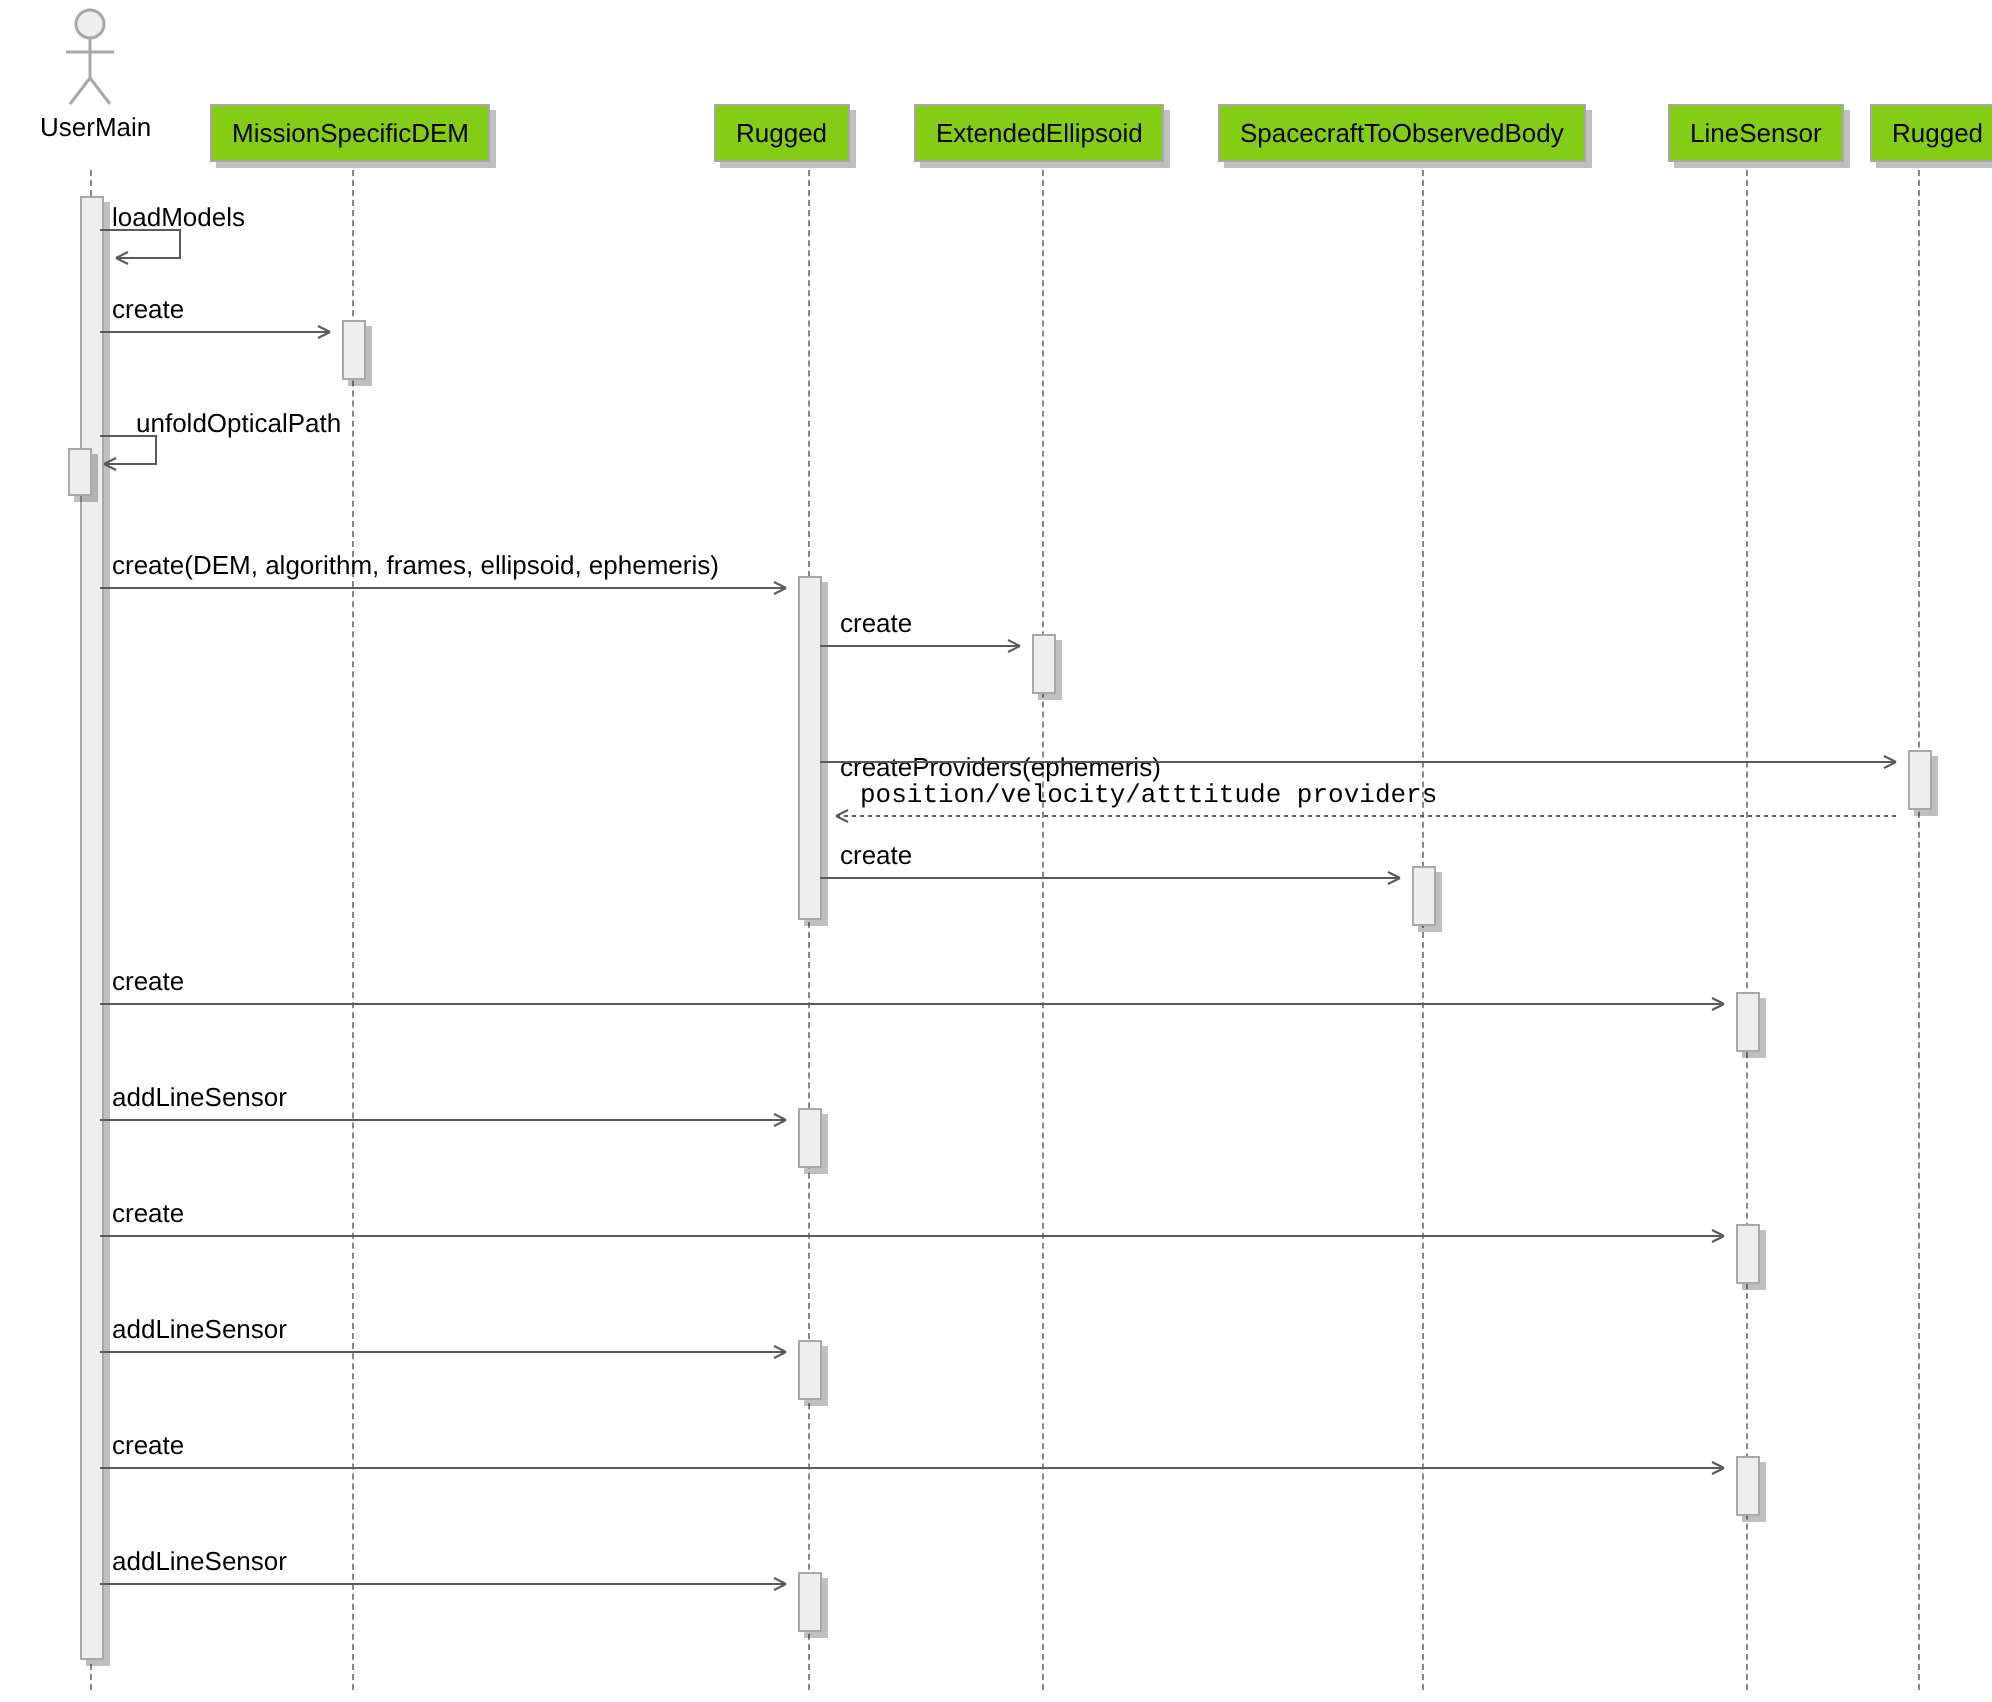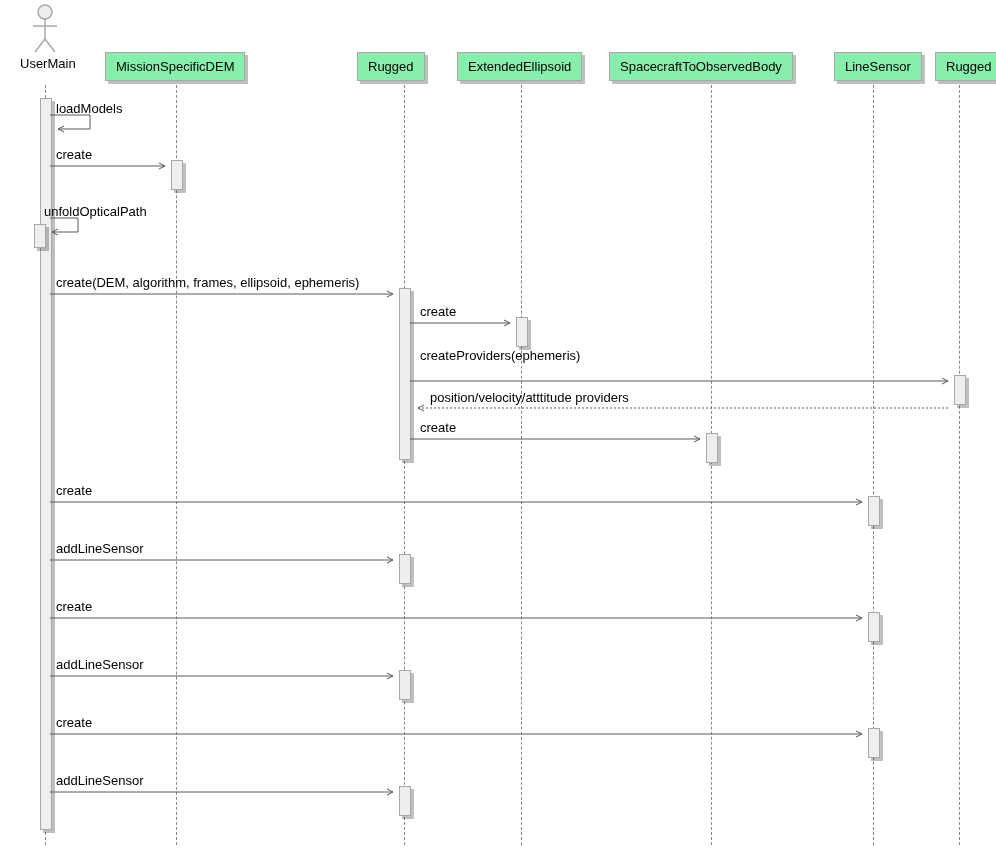--- a/index.html
+++ b/index.html
@@ -23,21 +23,21 @@
   .actor svg {
     display: block;
     margin: 0 auto;
   }
   .actor-label {
     display: block;
     margin-top: 2px;
   }
   .participant {
     position: absolute;
-    background: #86efac;
+    background: #84cc16;
     border: 1.5px solid #a8a8a8;
     padding: 6px 10px;
     box-shadow: 3px 3px 0 rgba(0,0,0,0.25);
     white-space: nowrap;
   }
   .lifeline {
     position: absolute;
     border-left: 1px dashed #888888;
     top: 85px;
     height: 760px;
@@ -98,49 +98,49 @@
     <path d="M 8 14 L 14 11 M 8 14 L 14 17" fill="none" stroke="#5a5a5a" stroke-width="1"></path>
   </svg>
 
   <div class="msg-label" style="left:56px; top:147px;">create</div>
   <svg class="arrow" style="left:50px; top:162px;" width="122" height="10">
     <line x1="0" y1="4" x2="115" y2="4" stroke="#5a5a5a" stroke-width="1"></line>
     <path d="M 115 4 L 109 1 M 115 4 L 109 7" fill="none" stroke="#5a5a5a" stroke-width="1"></path>
   </svg>
   <div class="activation" style="left:171px; top:160px; height:28px;"></div>
 
-  <div class="msg-label" style="left:44px; top:204px;">unfoldOpticalPath</div>
+  <div class="msg-label" style="left:68px; top:204px;">unfoldOpticalPath</div>
   <div class="activation" style="left:34px; top:224px; height:22px;"></div>
   <svg class="arrow" style="left:50px; top:218px;" width="50" height="18">
     <path d="M 0 0 L 28 0 L 28 14 L 2 14" fill="none" stroke="#5a5a5a" stroke-width="1"></path>
     <path d="M 2 14 L 8 11 M 2 14 L 8 17" fill="none" stroke="#5a5a5a" stroke-width="1"></path>
   </svg>
 
   <div class="msg-label" style="left:56px; top:275px;">create(DEM, algorithm, frames, ellipsoid, ephemeris)</div>
   <svg class="arrow" style="left:50px; top:290px;" width="350" height="10">
     <line x1="0" y1="4" x2="343" y2="4" stroke="#5a5a5a" stroke-width="1"></line>
     <path d="M 343 4 L 337 1 M 343 4 L 337 7" fill="none" stroke="#5a5a5a" stroke-width="1"></path>
   </svg>
   <div class="activation" style="left:399px; top:288px; height:170px;"></div>
 
   <div class="msg-label" style="left:420px; top:304px;">create</div>
   <svg class="arrow" style="left:410px; top:319px;" width="108" height="10">
     <line x1="0" y1="4" x2="100" y2="4" stroke="#5a5a5a" stroke-width="1"></line>
     <path d="M 100 4 L 94 1 M 100 4 L 94 7" fill="none" stroke="#5a5a5a" stroke-width="1"></path>
   </svg>
   <div class="activation" style="left:516px; top:317px; height:28px;"></div>
 
-  <div class="msg-label" style="left:420px; top:348px;">createProviders(ephemeris)</div>
+  <div class="msg-label" style="left:420px; top:376px;">createProviders(ephemeris)</div>
   <svg class="arrow" style="left:410px; top:377px;" width="545" height="10">
     <line x1="0" y1="4" x2="538" y2="4" stroke="#5a5a5a" stroke-width="1"></line>
     <path d="M 538 4 L 532 1 M 538 4 L 532 7" fill="none" stroke="#5a5a5a" stroke-width="1"></path>
   </svg>
   <div class="activation" style="left:954px; top:375px; height:28px;"></div>
 
-  <div class="msg-label" style="left:430px; top:390px;">position/velocity/atttitude providers</div>
+  <div class="msg-label" style="left:430px; top:390px;font-family:Liberation Mono, monospace;">position/velocity/atttitude providers</div>
   <svg class="arrow" style="left:410px; top:404px;" width="545" height="10">
     <line x1="538" y1="4" x2="8" y2="4" stroke="#5a5a5a" stroke-width="1" stroke-dasharray="2,2"></line>
     <path d="M 8 4 L 14 1 M 8 4 L 14 7" fill="none" stroke="#5a5a5a" stroke-width="1"></path>
   </svg>
 
   <div class="msg-label" style="left:420px; top:420px;">create</div>
   <svg class="arrow" style="left:410px; top:435px;" width="298" height="10">
     <line x1="0" y1="4" x2="290" y2="4" stroke="#5a5a5a" stroke-width="1"></line>
     <path d="M 290 4 L 284 1 M 290 4 L 284 7" fill="none" stroke="#5a5a5a" stroke-width="1"></path>
   </svg>

